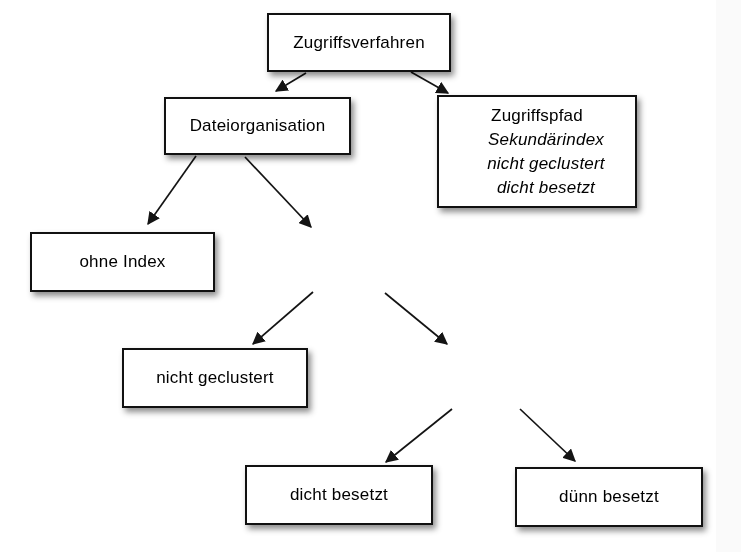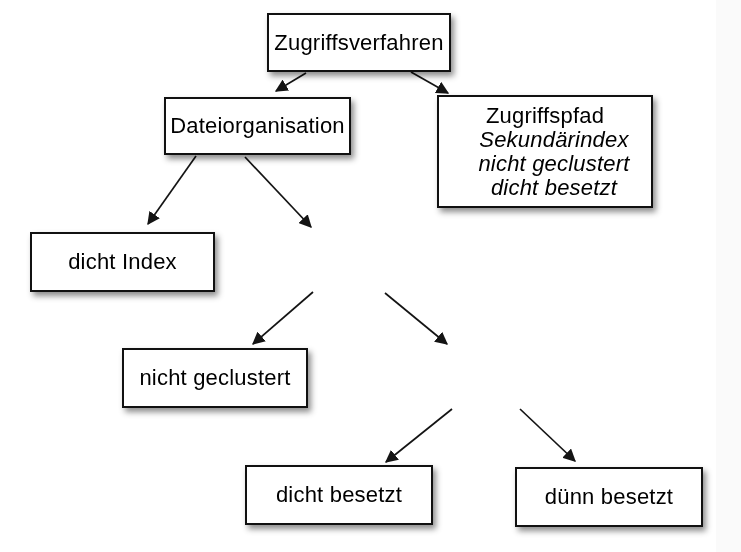--- a/index.html
+++ b/index.html
@@ -35,30 +35,30 @@
     box-sizing: border-box;
     background: #ffffff;
     border: 2px solid #111111;
     box-shadow: 3px 4px 6px rgba(0,0,0,0.45);
     display: flex;
     flex-direction: column;
     align-items: center;
     justify-content: center;
     text-align: center;
     color: #000000;
-    font-size: 22px;
+    font-size: 17px;
     letter-spacing: 0.2px;
   }
   .node .line { display: block; line-height: 24px; }
   .node .italic { font-style: italic; margin-left: 18px; }
 
   
   #n-zugriffsverfahren { left: 267px; top: 13px;  width: 184px; height: 59px; }
   #n-dateiorganisation { left: 122px; top: 97px;  width: 187px; height: 58px; margin-left: 42px; }
-  #n-zugriffspfad      { left: 437px; top: 95px;  width: 216px; height: 113px; }
+  #n-zugriffspfad      { left: 437px; top: 95px;  width: 200px; height: 113px; }
   #n-ohne-index        { left: 30px;  top: 232px; width: 185px; height: 60px; }
   #n-primaerindex      { left: 253px; top: 231px; width: 187px; height: 60px; }
   #n-nicht-geclustert  { left: 122px; top: 348px; width: 186px; height: 60px; }
   #n-geclustert        { left: 397px; top: 350px; width: 184px; height: 58px; }
   #n-dicht-besetzt     { left: 245px; top: 465px; width: 188px; height: 60px; }
   #n-duenn-besetzt     { left: 515px; top: 467px; width: 188px; height: 60px; }
 </style>
 </head>
 <body>
 
@@ -91,21 +91,21 @@
   </div>
 
   <div class="node" id="n-zugriffspfad">
     <span class="line">Zugriffspfad</span>
     <span class="line italic">Sekundärindex</span>
     <span class="line italic">nicht geclustert</span>
     <span class="line italic">dicht besetzt</span>
   </div>
 
   <div class="node" id="n-ohne-index">
-    <span class="line">dicht Index</span>
+    <span class="line">ohne Index</span>
   </div>
 
 
   <div class="node" id="n-nicht-geclustert">
     <span class="line">nicht geclustert</span>
   </div>
 
 
   <div class="node" id="n-dicht-besetzt">
     <span class="line">dicht besetzt</span>

